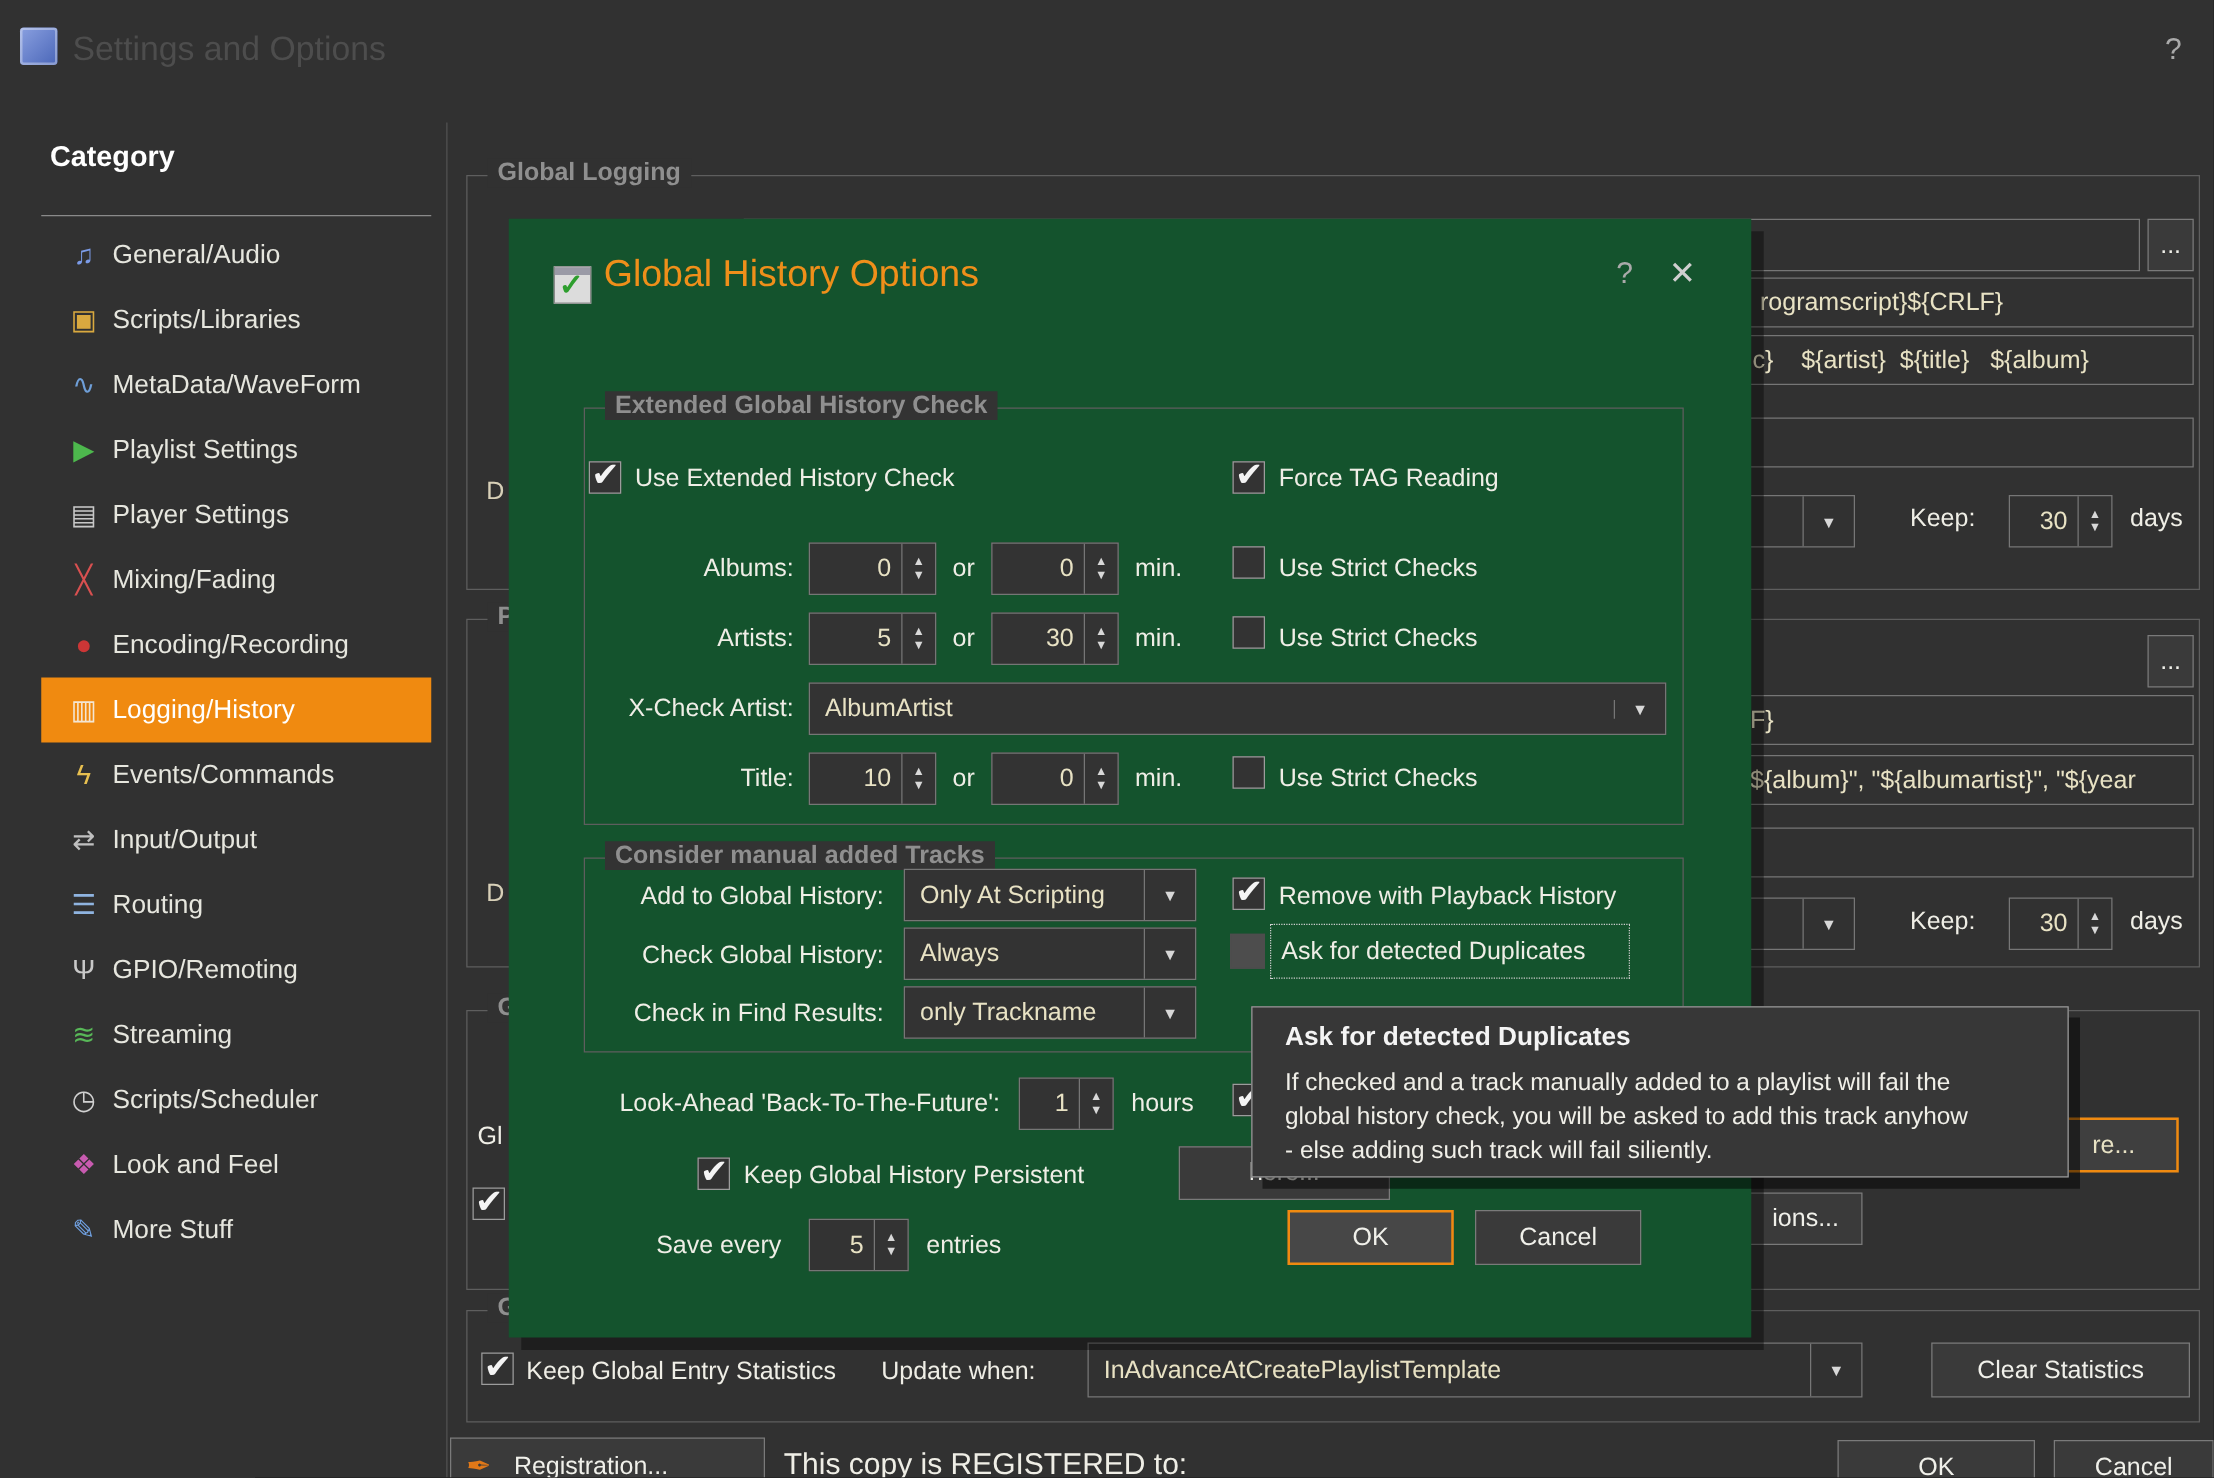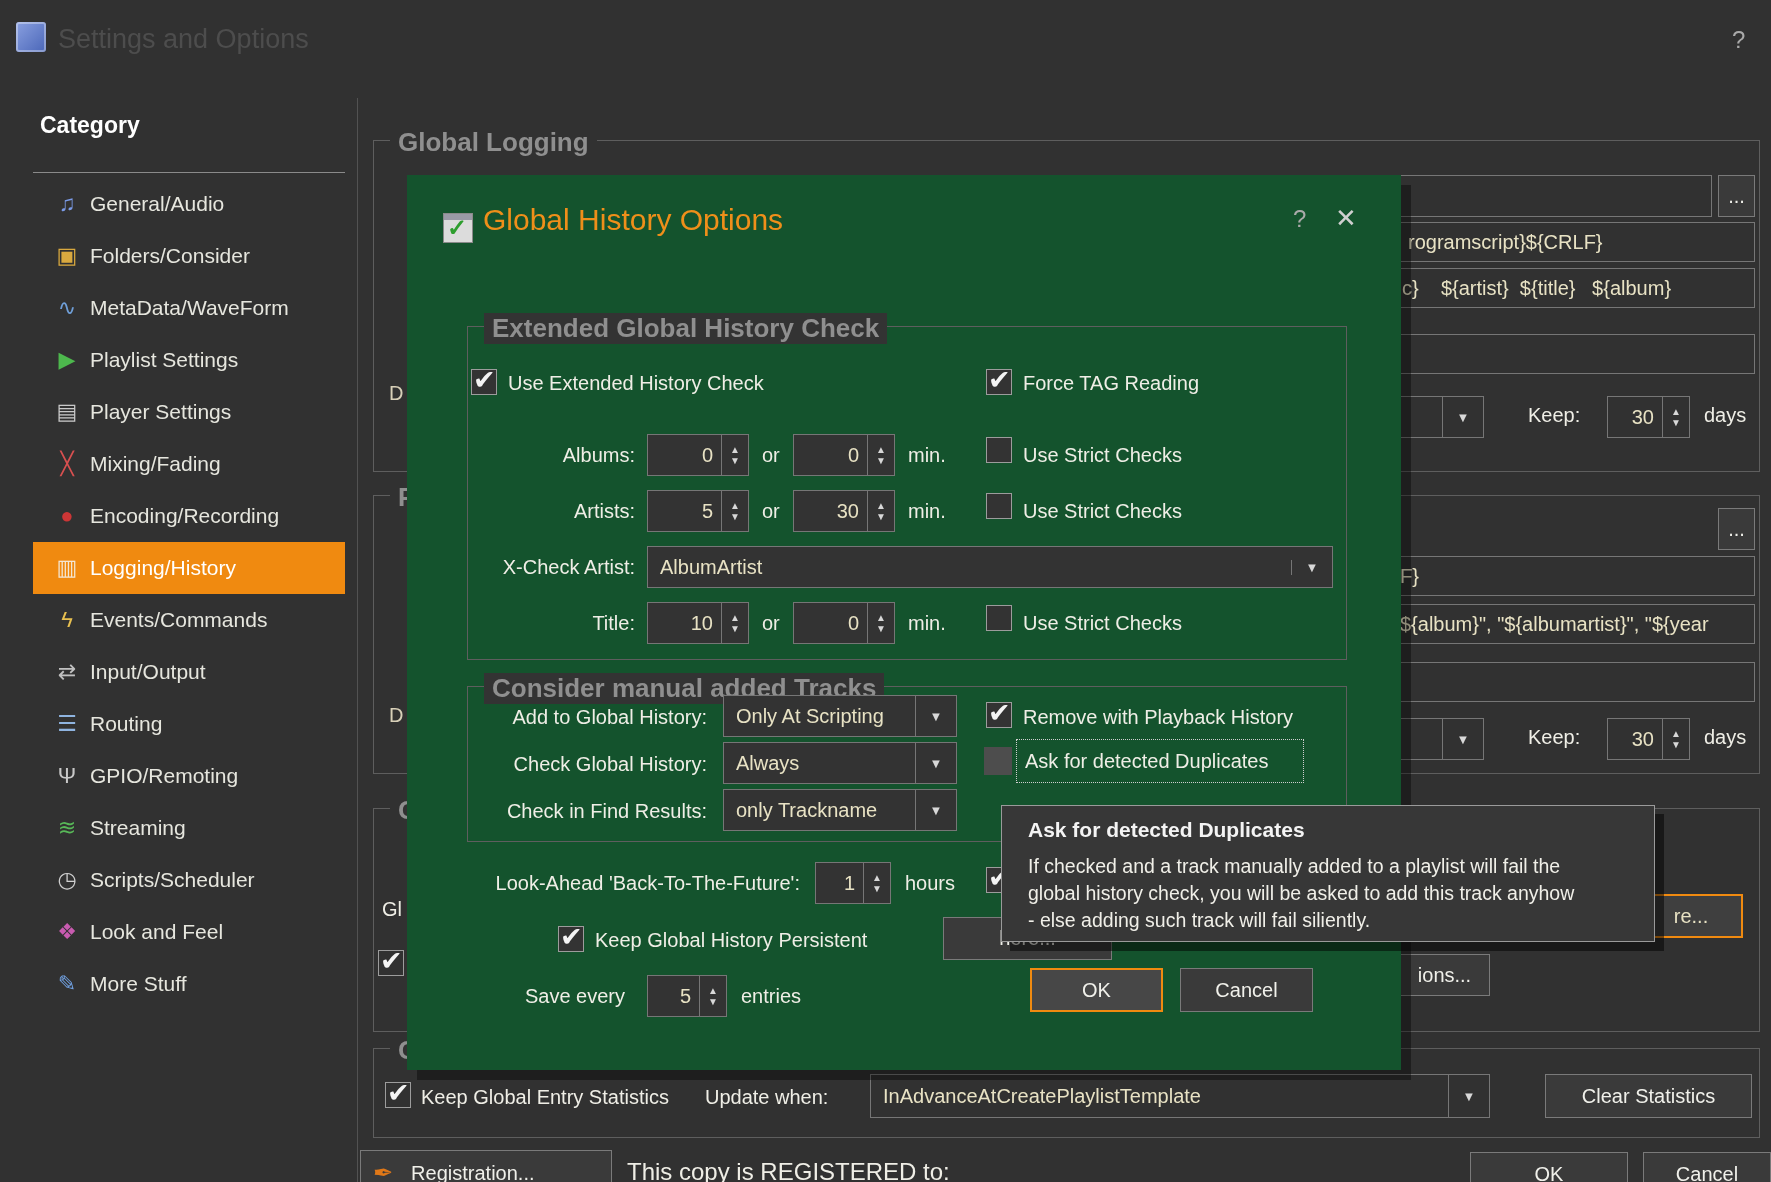--- a/index.html
+++ b/index.html
@@ -1,21 +1,21 @@
 <!DOCTYPE html>
 <html><head>
 <meta charset="utf-8">
 <style>
   html,body{margin:0;padding:0;background:#1e1e1e;}
   #screen{position:relative;width:1771px;height:1182px;background:#313131;overflow:hidden;
           font-family:"Liberation Sans",sans-serif;color:#efeee6;--bg:#313131;--accent:#F08A10;}
   .lbl{position:absolute;font-size:20px;color:#efeee6;white-space:pre;}
   .lbl.r{text-align:right;}
   .grp{position:absolute;border:1px solid #5e5e5e;background:transparent;}
-  .gt{position:absolute;top:-14px;left:16px;background:var(--bg);padding:0 8px;font-size:26px;
+  .gt{position:absolute;top:-14px;left:16px;background:var(--bg);padding:0 8px;font-size:20px;
       font-weight:bold;color:#8f8f8f;white-space:pre;}
   .field{position:absolute;border:1px solid #767676;background:var(--bg);font-size:20px;color:#e8e2c4;
          display:flex;align-items:center;padding:0 10px;white-space:pre;overflow:hidden;box-sizing:border-box;}
   .btn{position:absolute;border:1px solid #7a7a7a;background:#3a3a3a;color:#f0f0ea;font-size:20px;
        display:flex;align-items:center;justify-content:center;box-sizing:border-box;white-space:pre;}
   .btn.default{border:2px solid var(--accent);background:#474747;}
   .cb{position:absolute;width:26px;height:26px;border:1px solid #9c9c9c;background:var(--bg);box-sizing:border-box;}
   .cb.checked::after{content:"✔";position:absolute;left:1px;top:-6px;font-size:27px;color:#f4f4f4;}
   .cb.gray{background:#4d4d4d;border-color:#4d4d4d;}
   .spin{position:absolute;display:flex;border:1px solid #767676;box-sizing:border-box;background:var(--bg);}
@@ -56,21 +56,21 @@
   <span class="lbl" style="left:40px;top:112px;font-size:23px;font-weight:bold;color:#ffffff;">Category</span>
   <div class="divline" style="left:33px;top:172px;width:312px;height:1px;background:#8a8a8a;"></div>
   <div>
 
   <div class="side-item" style="top: 178px;">
         <span class="sic" style="color: rgb(123, 155, 232);">♫</span>
         <span class="slb">General/Audio</span>
       </div>
       <div class="side-item" style="top: 230px;">
         <span class="sic" style="color: rgb(217, 169, 63);">▣</span>
-        <span class="slb">Folders/Consider</span>
+        <span class="slb">Scripts/Libraries</span>
       </div>
       <div class="side-item" style="top: 282px;">
         <span class="sic" style="color: rgb(111, 159, 216);">∿</span>
         <span class="slb">MetaData/WaveForm</span>
       </div>
       <div class="side-item" style="top: 334px;">
         <span class="sic" style="color: rgb(77, 184, 77);">▶</span>
         <span class="slb">Playlist Settings</span>
       </div>
       <div class="side-item" style="top: 386px;">

